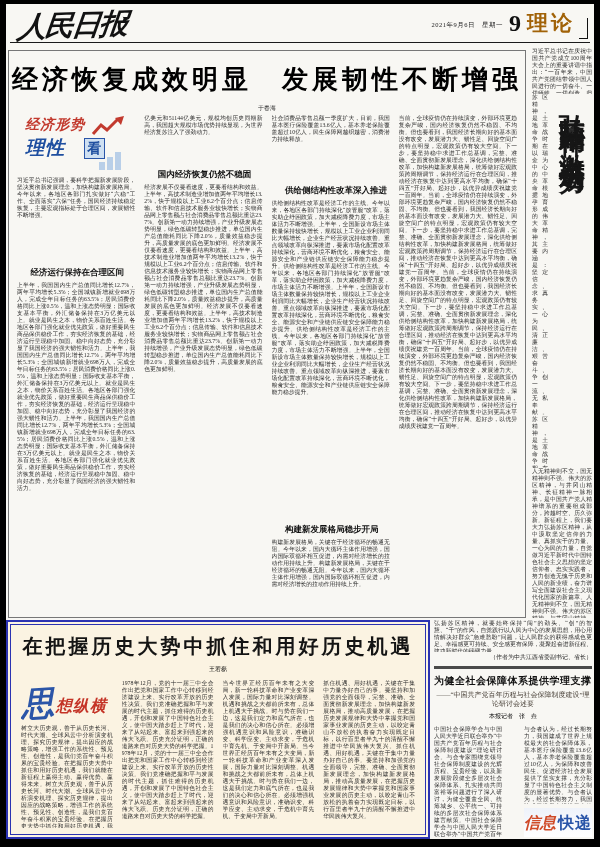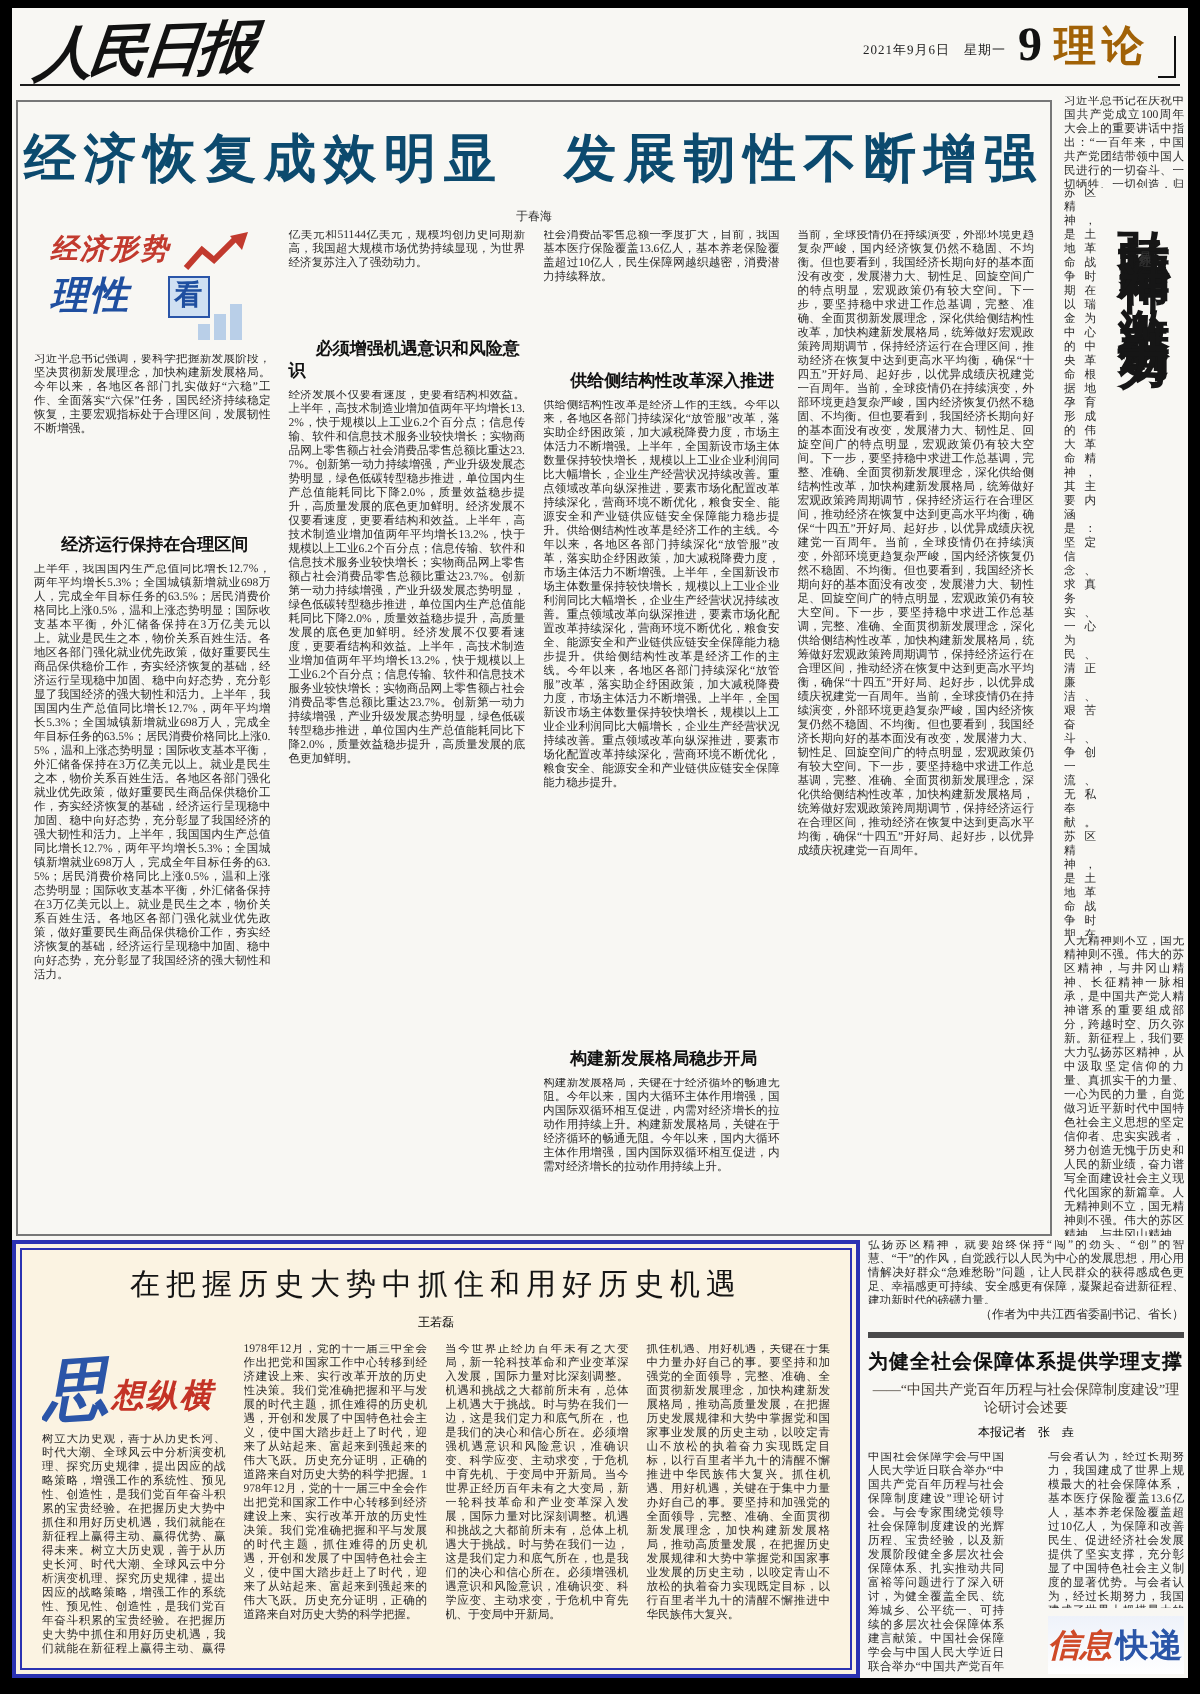--- a/index.html
+++ b/index.html
@@ -18,21 +18,21 @@
               margin-left:-2px;transform:translateY(5px);}
   .hdr-rule{position:absolute;left:4px;right:4px;top:38px;height:1px;background:#1b1b1b;}
 
   
   .t{font-size:5.8px;line-height:7px;text-align:justify;color:#2b2b2b;overflow:hidden;word-break:break-all;}
   .subhead{font-size:8.5px;font-weight:900;line-height:11px;text-indent:1.6em;margin:6px 0 4px;color:#111;flex:none;}
   .credit{font-size:6px;color:#2b2b2b;text-align:right;}
 
   
   .main-box{position:absolute;left:2px;top:46px;width:518px;height:568px;border:1px solid #777;box-sizing:border-box;}
-  .main-head{margin-top:11px;text-align:center;font-size:26px;font-weight:900;letter-spacing:4px;color:#0c4a6e;}
+  .main-head{margin-top:11px;text-align:center;font-size:26px;font-weight:900;letter-spacing:4px;color:#000000;}
   .main-byline{text-align:center;font-size:6px;color:#333;margin-top:7px;}
   .main-cols{position:absolute;left:8px;right:8px;top:64px;bottom:6px;display:flex;gap:9px;}
   .col{flex:1;display:flex;flex-direction:column;overflow:hidden;min-width:0;}
 
   
   .econ-badge{position:relative;width:102px;height:56px;margin:1px auto 5px;flex:none;}
   .eb-bars{position:absolute;right:6px;bottom:2px;display:flex;gap:2px;align-items:flex-end;}
   .eb-bars i{display:block;width:6px;background:#b9cfe8;}
   .eb-l1{font-size:14px;font-weight:900;font-style:italic;color:#c23a2e;letter-spacing:1px;position:relative;}
   .eb-l2{font-size:19px;font-weight:900;font-style:italic;color:#1f4fa0;letter-spacing:1px;margin-top:1px;
@@ -64,21 +64,21 @@
   .xx-badge{display:flex;justify-content:center;align-items:baseline;gap:2px;margin-top:4px;padding:5px 0 3px;
             background:linear-gradient(180deg,#eef2fa,#ffffff);flex:none;}
   .xx-1{font-size:16px;font-weight:900;font-style:italic;color:#cf4a28;}
   .xx-2{font-size:16px;font-weight:900;color:#2a55a8;letter-spacing:1px;}
 
   
   .bluebox{position:absolute;left:0;top:616px;width:424px;height:219px;border:2px solid #2b32b2;
            box-sizing:border-box;background:#fbf3e2;padding:2px;}
   .bluebox-in{border:1px solid #2b32b2;height:100%;box-sizing:border-box;display:flex;flex-direction:column;
               padding:6px 10px 6px;overflow:hidden;}
-  .box-head{text-align:center;font-size:15px;font-weight:400;letter-spacing:3px;color:#141414;margin-top:2px;flex:none;}
+  .box-head{text-align:center;font-size:20px;font-weight:700;letter-spacing:3px;color:#141414;margin-top:2px;flex:none;}
   .box-byline{text-align:center;font-size:6px;margin-top:5px;flex:none;}
   .box-cols{display:flex;gap:9px;margin-top:6px;flex:1;overflow:hidden;}
   .sx-badge{display:flex;align-items:flex-end;gap:2px;height:42px;flex:none;margin-bottom:3px;}
   .sx-si{font-size:33px;color:#2b55a8;font-weight:900;font-style:italic;transform:rotate(-4deg);line-height:36px;}
   .sx-rest{font-size:16px;color:#c43326;font-weight:900;font-style:italic;letter-spacing:1px;padding-bottom:5px;}
 </style>
 </head>
 <body>
 
 <div class="page">
@@ -114,21 +114,21 @@
             <span class="eb-kan">看</span>
           </div>
         </div>
         <div class="t" style="height:84px;flex:none">习近平总书记强调，要科学把握新发展阶段，坚决贯彻新发展理念，加快构建新发展格局。今年以来，各地区各部门扎实做好“六稳”工作、全面落实“六保”任务，国民经济持续稳定恢复，主要宏观指标处于合理区间，发展韧性不断增强。</div>
         <div class="subhead">经济运行保持在合理区间</div>
         <div class="t" style="flex:1">上半年，我国国内生产总值同比增长12.7%，两年平均增长5.3%；全国城镇新增就业698万人，完成全年目标任务的63.5%；居民消费价格同比上涨0.5%，温和上涨态势明显；国际收支基本平衡，外汇储备保持在3万亿美元以上。就业是民生之本，物价关系百姓生活。各地区各部门强化就业优先政策，做好重要民生商品保供稳价工作，夯实经济恢复的基础，经济运行呈现稳中加固、稳中向好态势，充分彰显了我国经济的强大韧性和活力。上半年，我国国内生产总值同比增长12.7%，两年平均增长5.3%；全国城镇新增就业698万人，完成全年目标任务的63.5%；居民消费价格同比上涨0.5%，温和上涨态势明显；国际收支基本平衡，外汇储备保持在3万亿美元以上。就业是民生之本，物价关系百姓生活。各地区各部门强化就业优先政策，做好重要民生商品保供稳价工作，夯实经济恢复的基础，经济运行呈现稳中加固、稳中向好态势，充分彰显了我国经济的强大韧性和活力。上半年，我国国内生产总值同比增长12.7%，两年平均增长5.3%；全国城镇新增就业698万人，完成全年目标任务的63.5%；居民消费价格同比上涨0.5%，温和上涨态势明显；国际收支基本平衡，外汇储备保持在3万亿美元以上。就业是民生之本，物价关系百姓生活。各地区各部门强化就业优先政策，做好重要民生商品保供稳价工作，夯实经济恢复的基础，经济运行呈现稳中加固、稳中向好态势，充分彰显了我国经济的强大韧性和活力。</div>
       </div>
 
       <div class="col">
         <div class="t" style="height:48px;flex:none">亿美元和51144亿美元，规模均创历史同期新高，我国超大规模市场优势持续显现，为世界经济复苏注入了强劲动力。</div>
-        <div class="subhead">必须增强机遇意识和风险意识</div>
+        <div class="subhead">国内经济恢复仍然不稳固</div>
         <div class="t" style="flex:1">经济发展不仅要看速度，更要看结构和效益。上半年，高技术制造业增加值两年平均增长13.2%，快于规模以上工业6.2个百分点；信息传输、软件和信息技术服务业较快增长；实物商品网上零售额占社会消费品零售总额比重达23.7%。创新第一动力持续增强，产业升级发展态势明显，绿色低碳转型稳步推进，单位国内生产总值能耗同比下降2.0%，质量效益稳步提升，高质量发展的底色更加鲜明。经济发展不仅要看速度，更要看结构和效益。上半年，高技术制造业增加值两年平均增长13.2%，快于规模以上工业6.2个百分点；信息传输、软件和信息技术服务业较快增长；实物商品网上零售额占社会消费品零售总额比重达23.7%。创新第一动力持续增强，产业升级发展态势明显，绿色低碳转型稳步推进，单位国内生产总值能耗同比下降2.0%，质量效益稳步提升，高质量发展的底色更加鲜明。经济发展不仅要看速度，更要看结构和效益。上半年，高技术制造业增加值两年平均增长13.2%，快于规模以上工业6.2个百分点；信息传输、软件和信息技术服务业较快增长；实物商品网上零售额占社会消费品零售总额比重达23.7%。创新第一动力持续增强，产业升级发展态势明显，绿色低碳转型稳步推进，单位国内生产总值能耗同比下降2.0%，质量效益稳步提升，高质量发展的底色更加鲜明。</div>
       </div>
 
       <div class="col">
         <div class="t" style="height:64px;flex:none">社会消费品零售总额一季度扩大，目前，我国基本医疗保险覆盖13.6亿人，基本养老保险覆盖超过10亿人，民生保障网越织越密，消费潜力持续释放。</div>
         <div class="subhead">供给侧结构性改革深入推进</div>
         <div class="t" style="height:318px;flex:none">供给侧结构性改革是经济工作的主线。今年以来，各地区各部门持续深化“放管服”改革，落实助企纾困政策，加大减税降费力度，市场主体活力不断增强。上半年，全国新设市场主体数量保持较快增长，规模以上工业企业利润同比大幅增长，企业生产经营状况持续改善。重点领域改革向纵深推进，要素市场化配置改革持续深化，营商环境不断优化，粮食安全、能源安全和产业链供应链安全保障能力稳步提升。供给侧结构性改革是经济工作的主线。今年以来，各地区各部门持续深化“放管服”改革，落实助企纾困政策，加大减税降费力度，市场主体活力不断增强。上半年，全国新设市场主体数量保持较快增长，规模以上工业企业利润同比大幅增长，企业生产经营状况持续改善。重点领域改革向纵深推进，要素市场化配置改革持续深化，营商环境不断优化，粮食安全、能源安全和产业链供应链安全保障能力稳步提升。供给侧结构性改革是经济工作的主线。今年以来，各地区各部门持续深化“放管服”改革，落实助企纾困政策，加大减税降费力度，市场主体活力不断增强。上半年，全国新设市场主体数量保持较快增长，规模以上工业企业利润同比大幅增长，企业生产经营状况持续改善。重点领域改革向纵深推进，要素市场化配置改革持续深化，营商环境不断优化，粮食安全、能源安全和产业链供应链安全保障能力稳步提升。</div>
         <div class="subhead">构建新发展格局稳步开局</div>
         <div class="t" style="flex:1">构建新发展格局，关键在于经济循环的畅通无阻。今年以来，国内大循环主体作用增强，国内国际双循环相互促进，内需对经济增长的拉动作用持续上升。构建新发展格局，关键在于经济循环的畅通无阻。今年以来，国内大循环主体作用增强，国内国际双循环相互促进，内需对经济增长的拉动作用持续上升。</div>
       </div>

